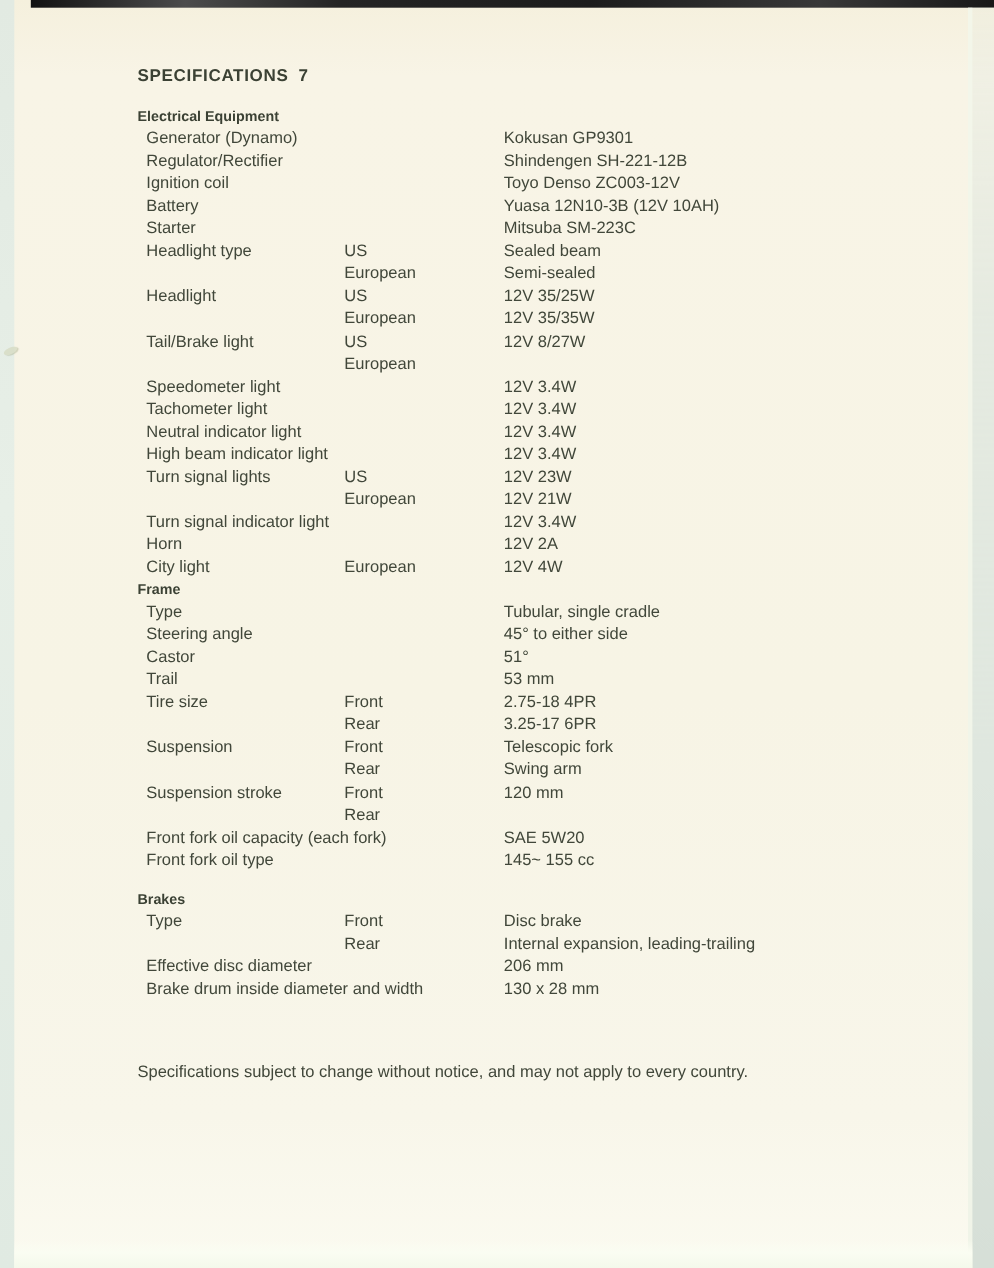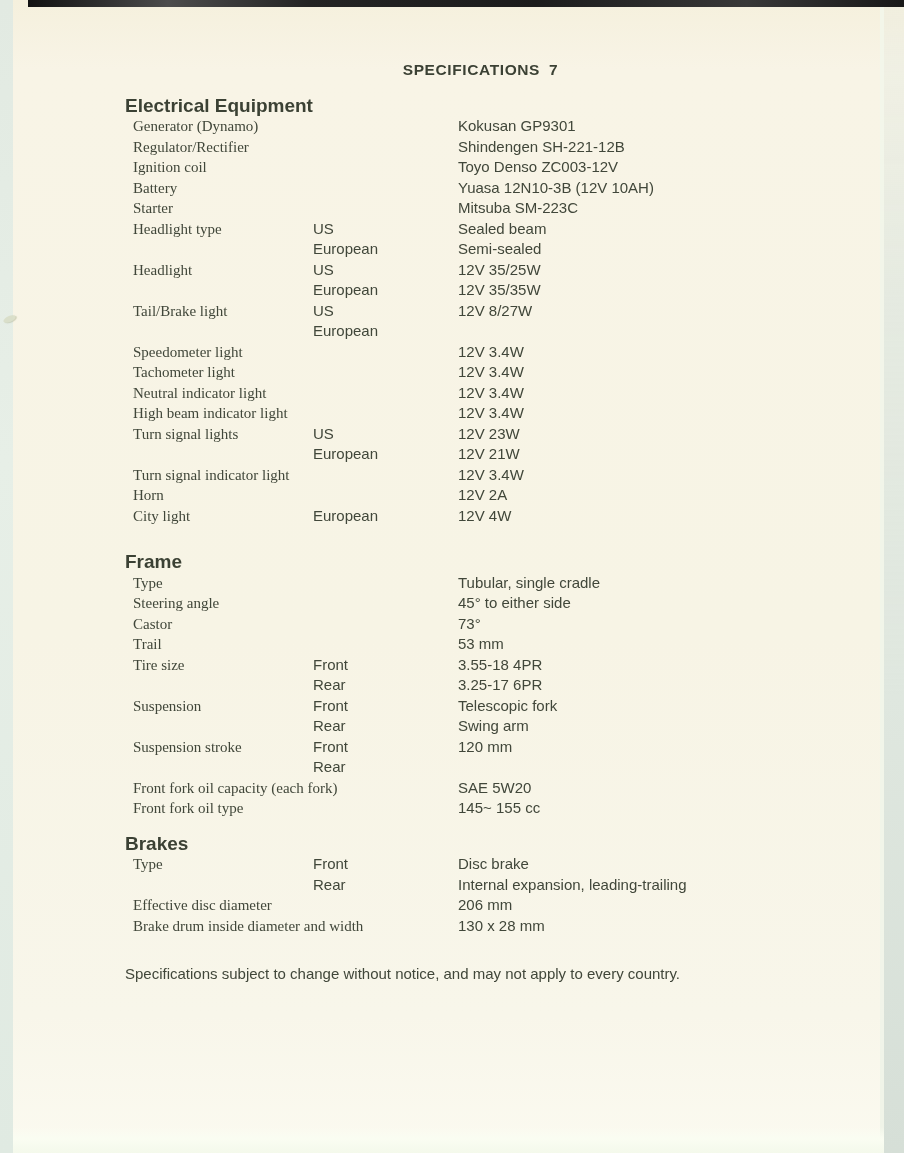--- a/index.html
+++ b/index.html
@@ -32,47 +32,47 @@
   }
   .smudge {
     position:absolute; left:3px; top:316px; width:13px; height:6px;
     background:#d8ddc6; border-radius:50%;
     transform:rotate(-24deg); opacity:0.85;
     box-shadow: 1px 1px 1px rgba(160,165,130,0.5);
   }
   
   .content { position:absolute; left:125px; top:60px; width:711px; }
   .page-header {
-    text-align:center;
+    text-align:left;
     font-weight:bold;
     font-size:15.5px;
     line-height:20.5px;
     letter-spacing:0.6px;
     color:#3b4134;
   }
   .page-header .pgnum { margin-left:9px; }
-  .spec-section { margin-top:26px; }
+  .spec-section { }
   .spec-section:first-child { margin-top:15px; }
   .spec-section:nth-child(3) { margin-top:15px; }
   .section-title {
     font-weight:bold;
-    font-size:19px;
+    font-size:13px;
     line-height:20.5px;
     color:#3b4134;
   }
   .row {
     display:grid;
     grid-template-columns:188px 145px 1fr;
     font-size:15px;
     line-height:20.5px;
   }
   .cell { white-space:nowrap; }
-  .cell.label { padding-left:8px;font-family:Liberation Serif, serif; }
+  .cell.label { padding-left:8px; }
   .footer {
-    margin-top:28px;
+    margin-top:55px;
     font-size:15px;
     line-height:20.5px;
   }
 </style>
 </head>
 <body>
 
 <div class="page">
   <div class="edge-top"></div>
   <div class="edge-left"></div>
@@ -196,31 +196,31 @@
             <div class="cell value">Tubular, single cradle</div>
           </div>
           <div class="row">
             <div class="cell label">Steering angle</div>
             <div class="cell qualifier"></div>
             <div class="cell value">45° to either side</div>
           </div>
           <div class="row">
             <div class="cell label">Castor</div>
             <div class="cell qualifier"></div>
-            <div class="cell value">73°</div>
+            <div class="cell value">51°</div>
           </div>
           <div class="row">
             <div class="cell label">Trail</div>
             <div class="cell qualifier"></div>
             <div class="cell value">53 mm</div>
           </div>
           <div class="row">
             <div class="cell label">Tire size</div>
             <div class="cell qualifier">Front</div>
-            <div class="cell value">3.55-18 4PR</div>
+            <div class="cell value">2.75-18 4PR</div>
           </div>
           <div class="row">
             <div class="cell label"></div>
             <div class="cell qualifier">Rear</div>
             <div class="cell value">3.25-17 6PR</div>
           </div>
           <div class="row">
             <div class="cell label">Suspension</div>
             <div class="cell qualifier">Front</div>
             <div class="cell value">Telescopic fork</div>

